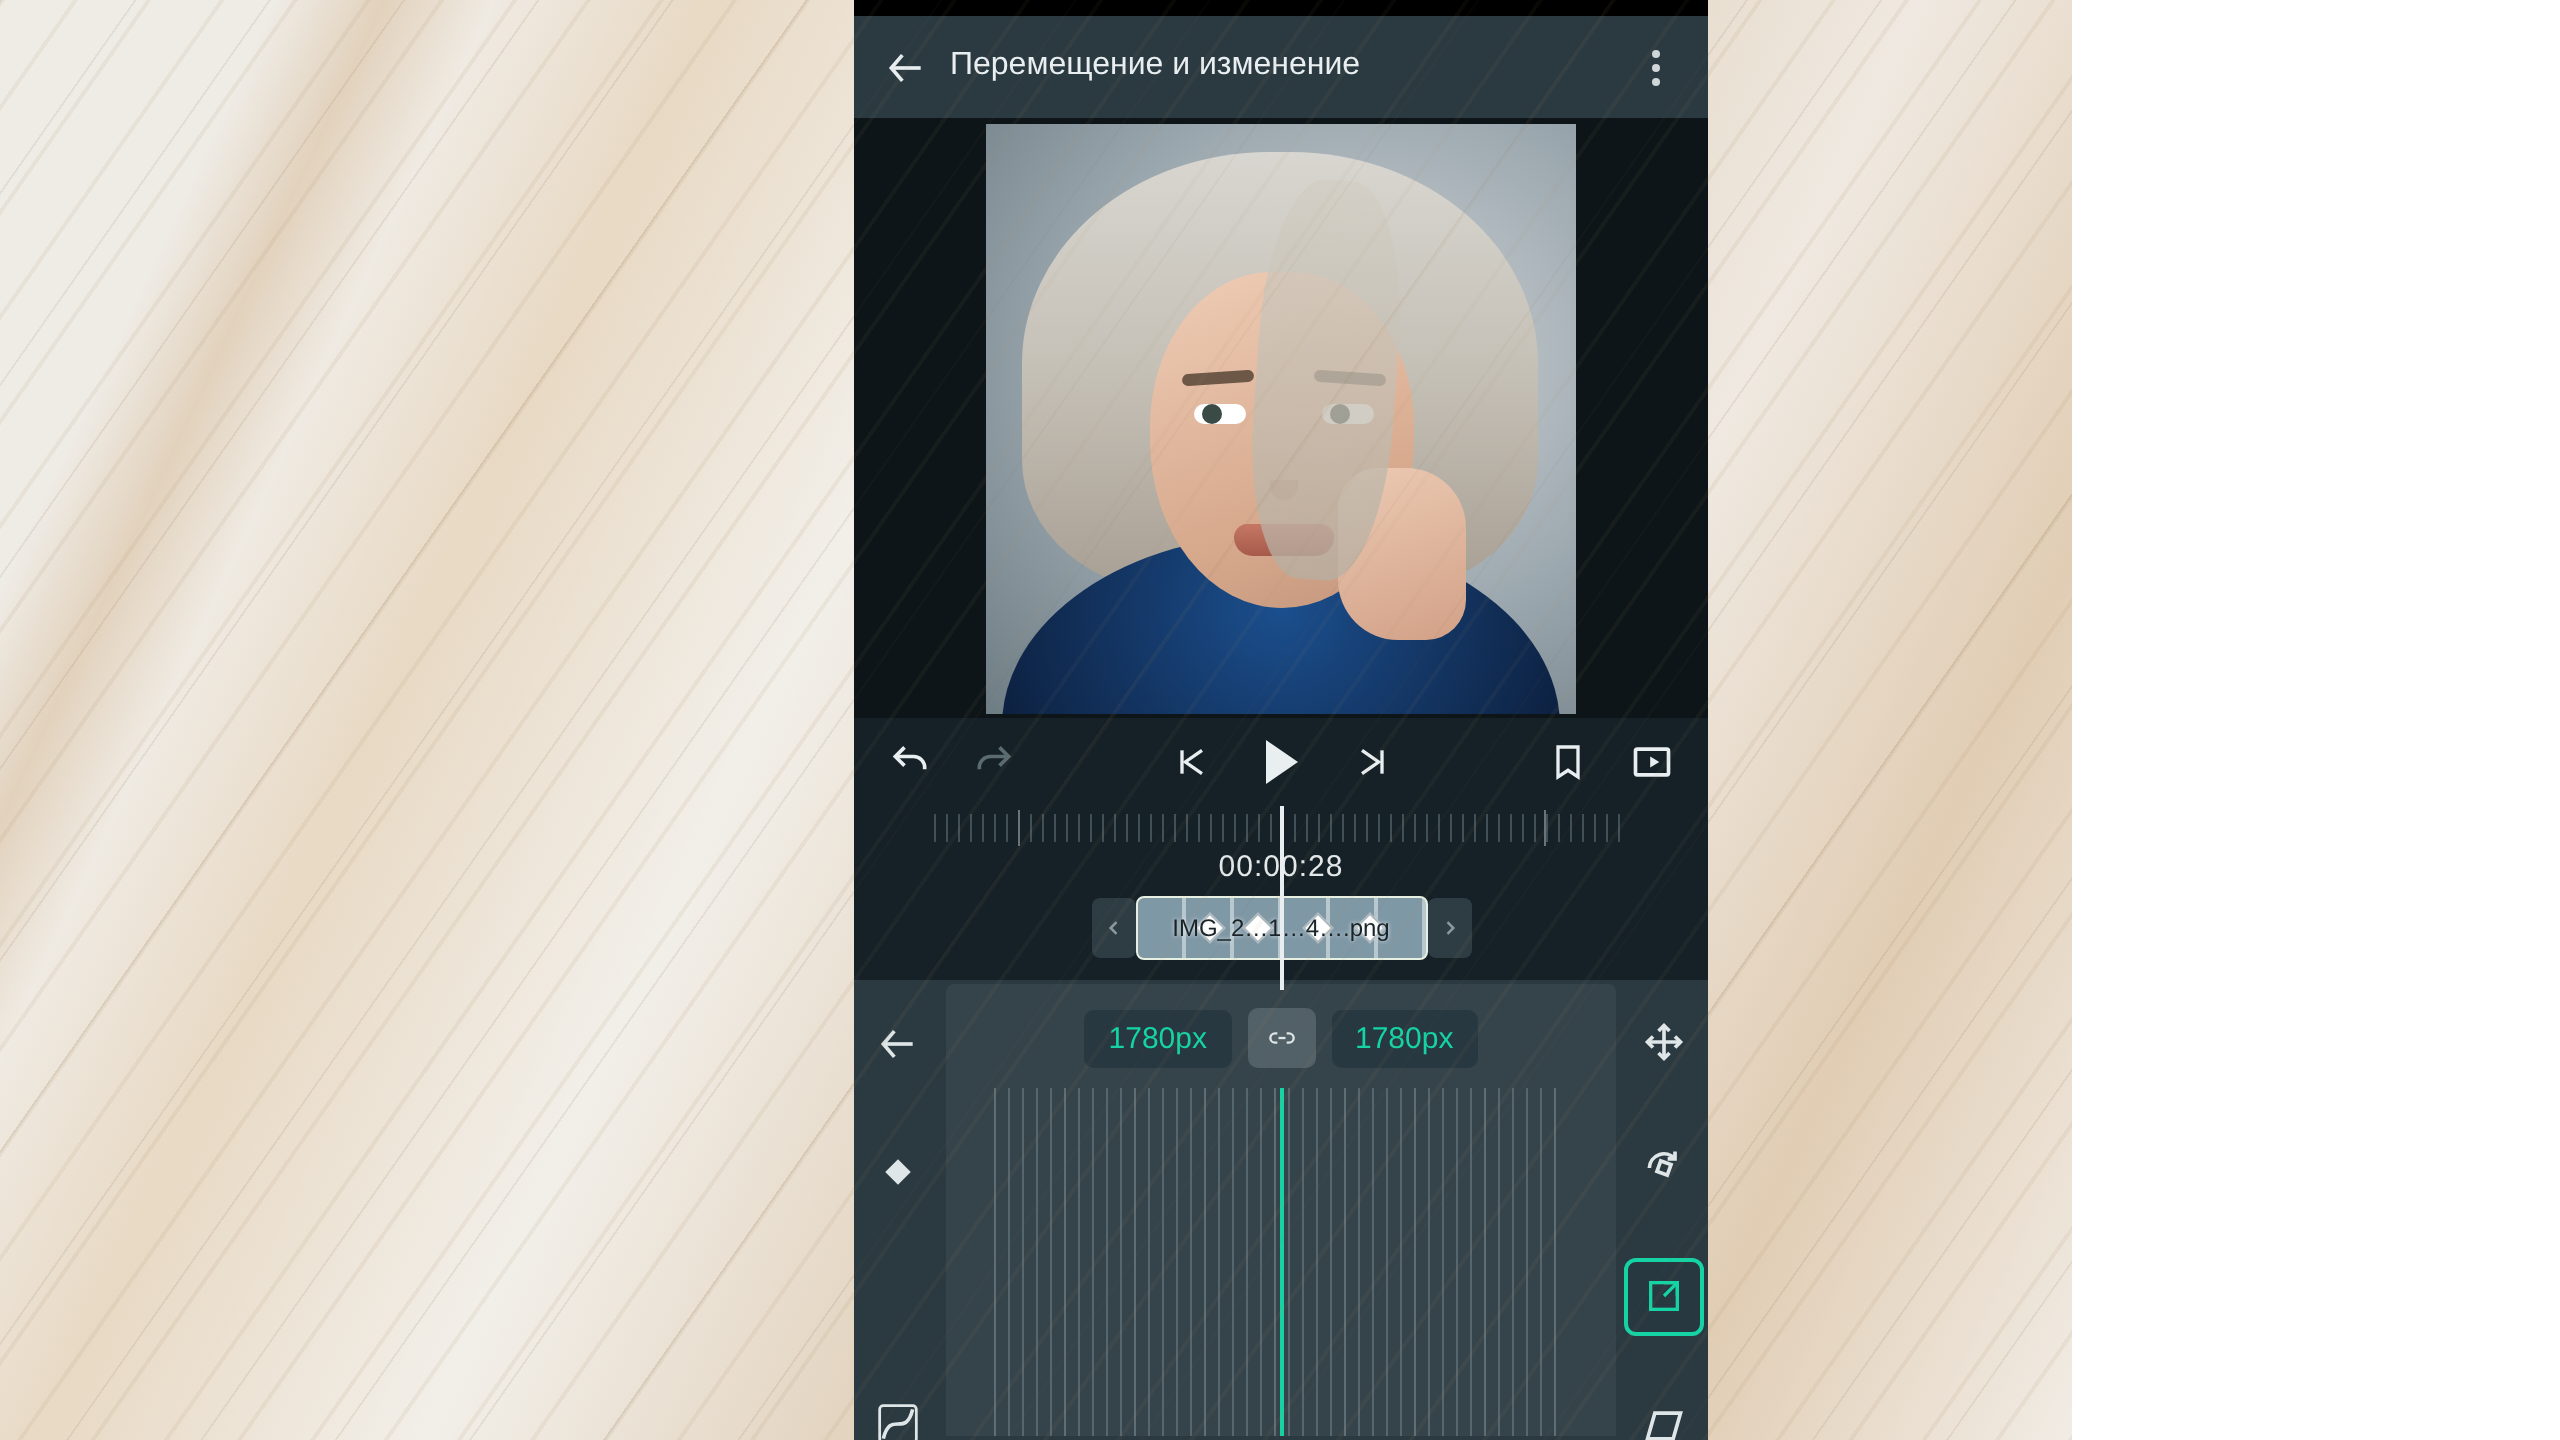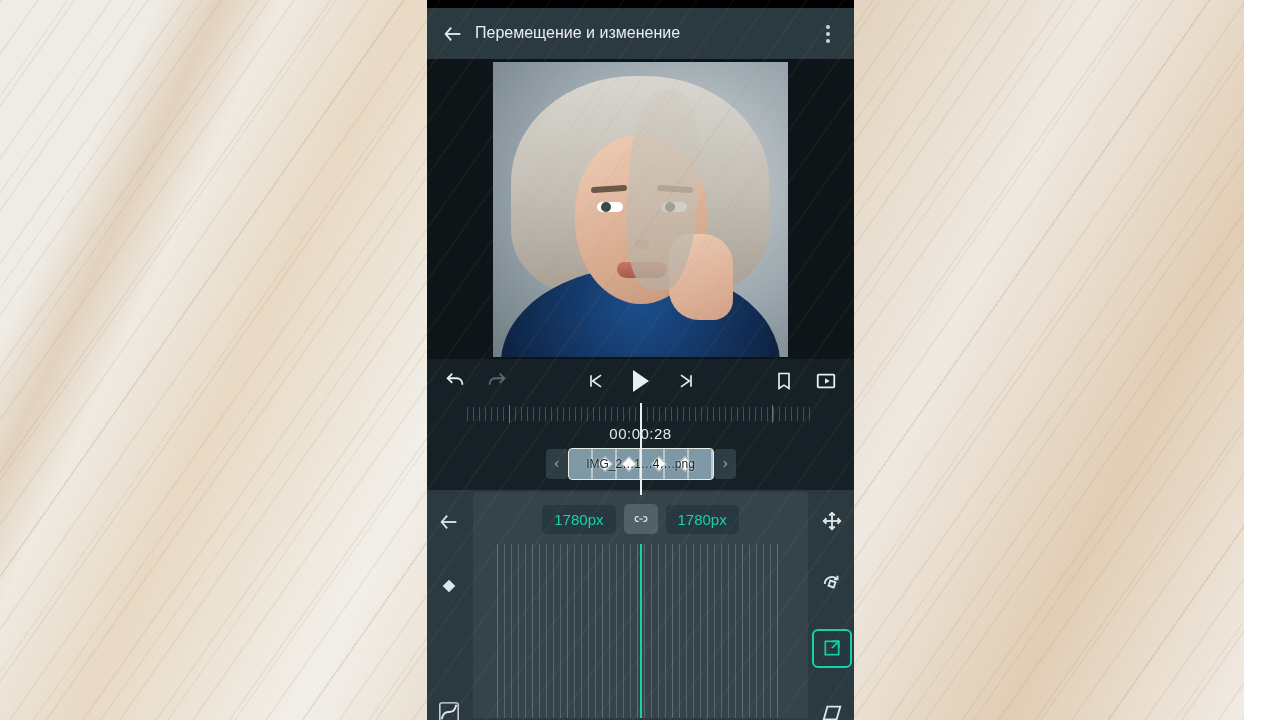--- a/index.html
+++ b/index.html
@@ -5,21 +5,21 @@
   html, body {
     margin: 0;
     padding: 0;
     width: 1280px;
     height: 720px;
     overflow: hidden;
     font-family: -apple-system, Helvetica, Arial, sans-serif;
   }
   .stage {
     position: relative;
-    width: 1244px;
+    width: 1036px;
     height: 720px;
     background:
       linear-gradient(115deg,
         #efece6 0%, #efece6 10%,
         #e2d2bd 14%, #efeae2 18%,
         #e8d9c4 26%, #f2efe9 40%,
         #e3d4c0 55%, #efe9e1 70%,
         #e1cdb4 85%, #f1ece5 100%);
   }
   

